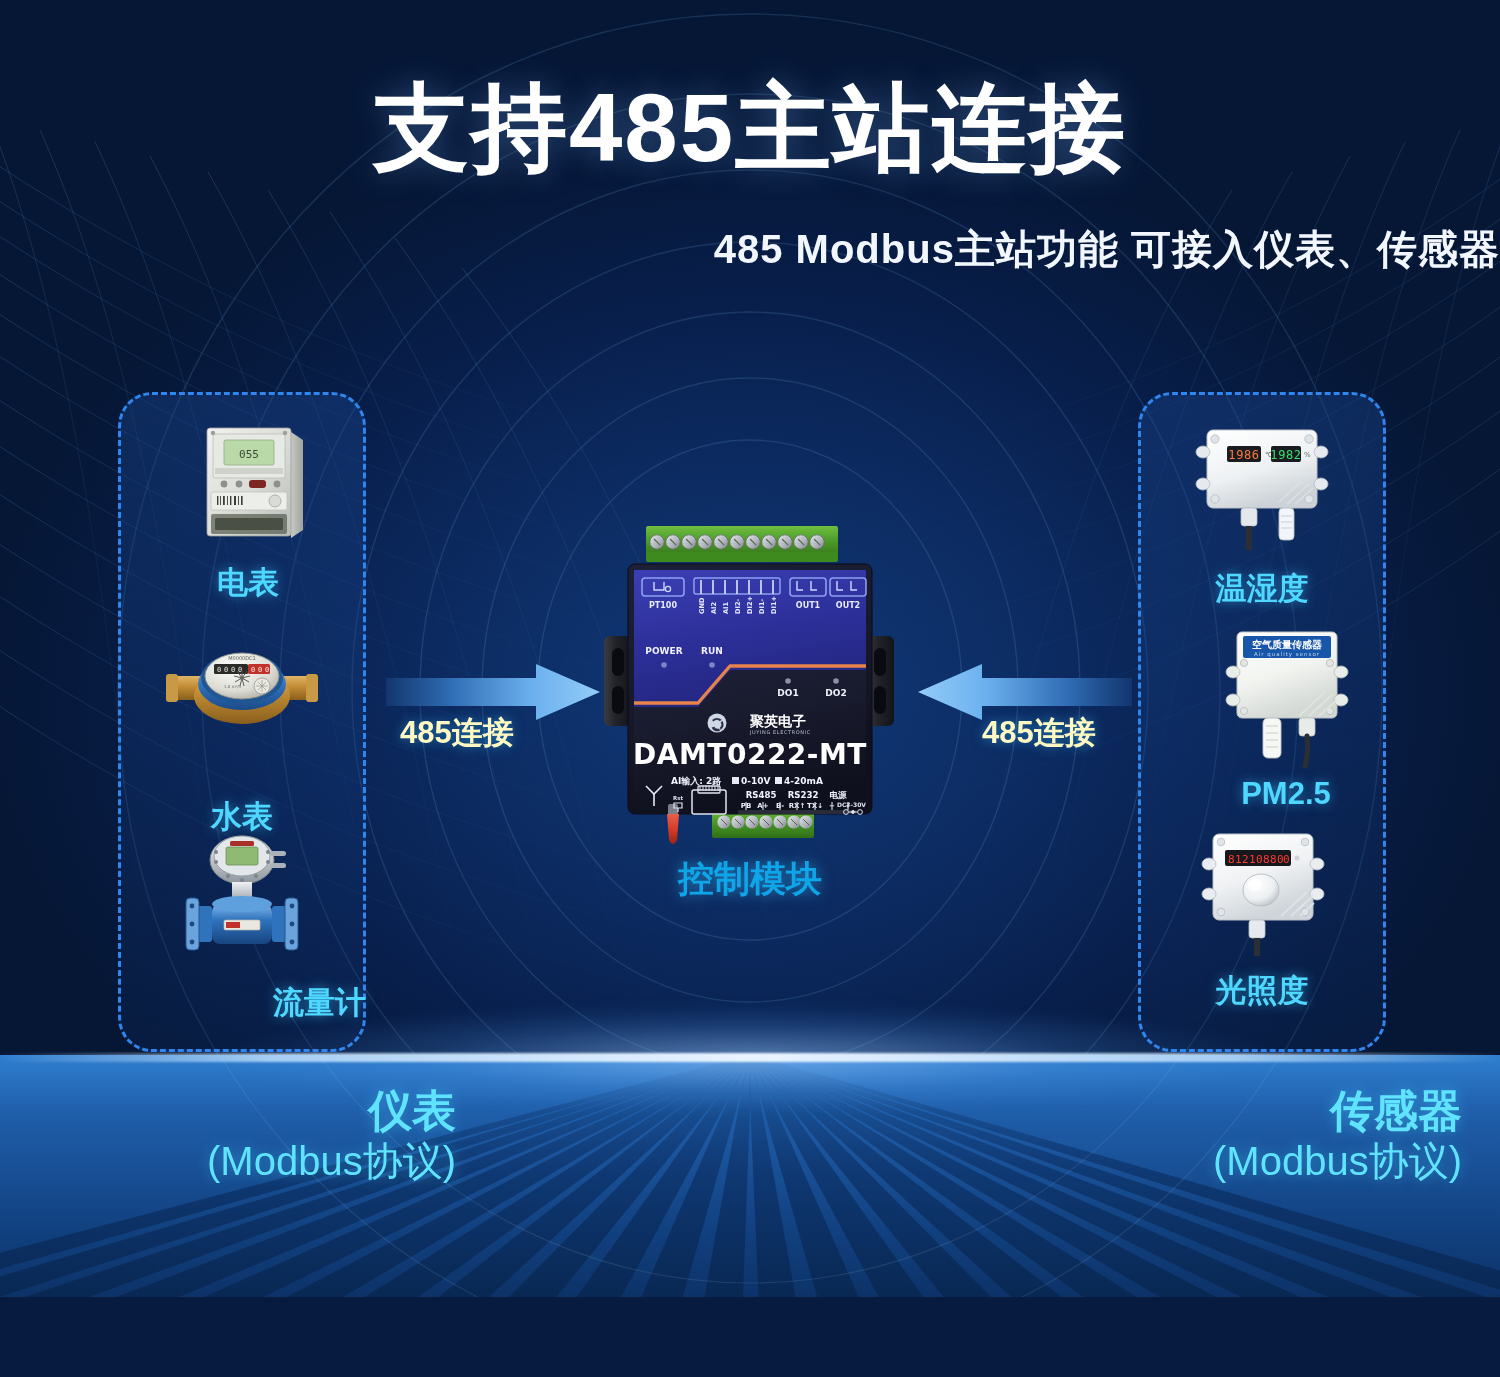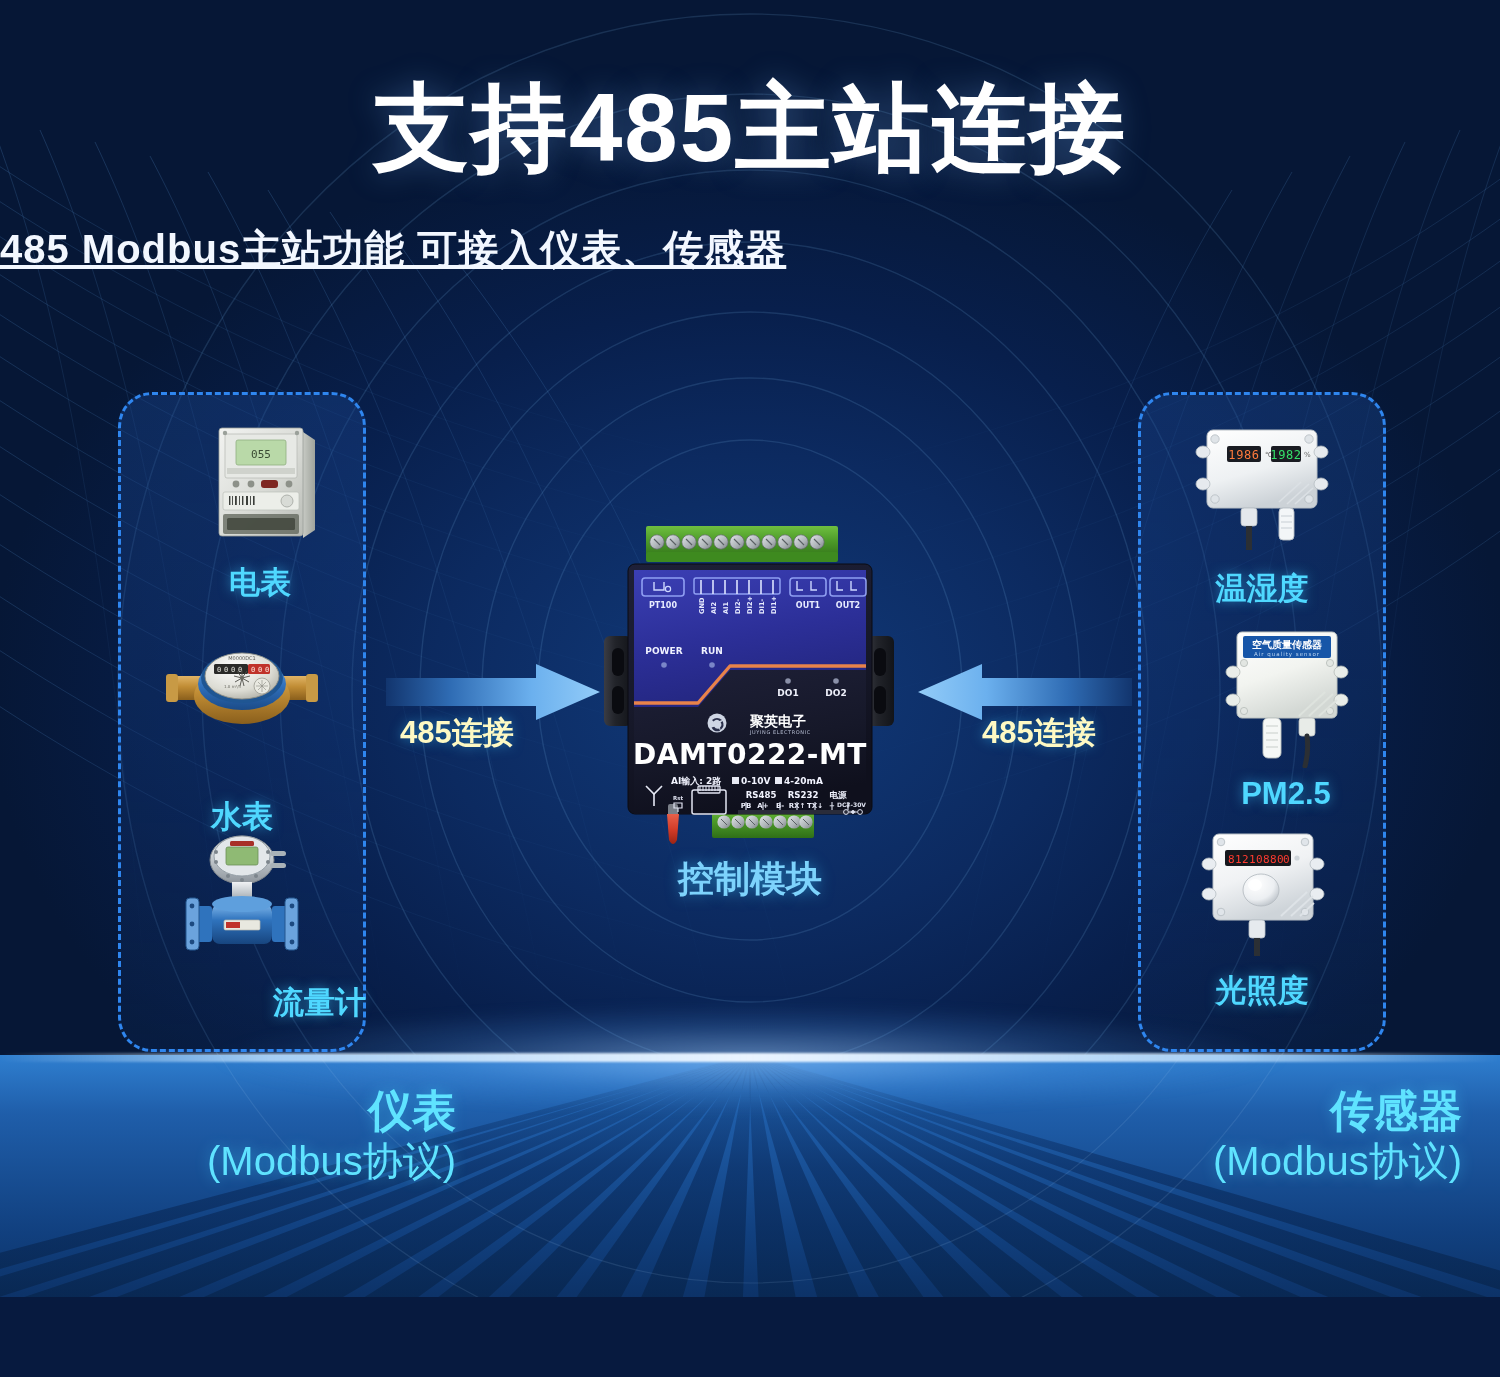--- a/index.html
+++ b/index.html
@@ -37,22 +37,22 @@
   }
 
   
   .title{
     position:absolute; top:78px; left:0; width:1500px; text-align:center;
     font-size:96px; font-weight:700; color:#ffffff; letter-spacing:2px;
     line-height:1.05;
     text-shadow:0 0 30px rgba(120,180,255,.35);
   }
   .subtitle{
-    position:absolute; top:222px; left:0; width:1500px; text-align:left;
-    font-size:40px; font-weight:600; color:#f2f7ff; letter-spacing:1px;text-decoration:underline;
+    position:absolute; top:222px; left:0; width:1500px; text-align:right;
+    font-size:40px; font-weight:600; color:#f2f7ff; letter-spacing:1px;
   }
 
   
   .panel{
     position:absolute; top:392px; width:248px; height:660px;
     border:3px dashed #2f86ef; border-radius:34px;
     background:linear-gradient(180deg, rgba(28,74,150,.38) 0%, rgba(20,58,124,.30) 60%, rgba(16,48,104,.20) 100%);
   }
   .panel.left{ left:118px; }
   .panel.right{ left:1138px; }
@@ -68,21 +68,21 @@
   .arrow-wrap{ position:absolute; }
   .arrow-label{
     position:absolute; font-size:31px; font-weight:600; color:#fef9c3;
     text-shadow:0 0 12px rgba(60,200,255,.5); white-space:nowrap;
   }
 
   
   .device-wrap{ position:absolute; left:598px; top:518px; width:304px; height:330px; }
   .ctrl-label{
     position:absolute; left:598px; top:855px; width:304px; text-align:center;
-    font-size:36px; font-weight:700; color:#7dd3fc;
+    font-size:36px; font-weight:700; color:#0ea5e9;
     text-shadow:0 0 14px rgba(60,200,255,.55);
   }
 
   
   .caption{
     position:absolute; width:420px; text-align:right;
     color:#5fe3ff; text-shadow:0 0 14px rgba(70,210,255,.45);
   }
   .caption .l1{ font-size:44px; font-weight:600; line-height:1.18; }
   .caption .l2{ font-size:40px; font-weight:500; line-height:1.2; }
@@ -215,21 +215,21 @@
     </svg>
   </div>
   <div class="horizon-glow"></div>
   <div class="horizon"></div>
 
   <div class="title">支持485主站连接</div>
   <div class="subtitle">485 Modbus主站功能  可接入仪表、传感器</div>
 
   <div class="panel left"></div>
 
-  <div class="item" style="left:132px; top:418px;padding-left:8px;">
+  <div class="item" style="left:120px; top:418px;padding-left:8px;">
     <div class="thumb">
       <svg width="118" height="128" viewBox="0 0 118 128">
         <defs>
           <linearGradient id="emBody" x1="0" y1="0" x2="1" y2="1">
             <stop offset="0%" stop-color="#f2f3f1"></stop>
               <stop offset="55%" stop-color="#d9dbd6"></stop>
               <stop offset="100%" stop-color="#b9bcb6"></stop>
           </linearGradient>
           <linearGradient id="emSide" x1="0" y1="0" x2="1" y2="0">
             <stop offset="0%" stop-color="#c7cac4"></stop>

